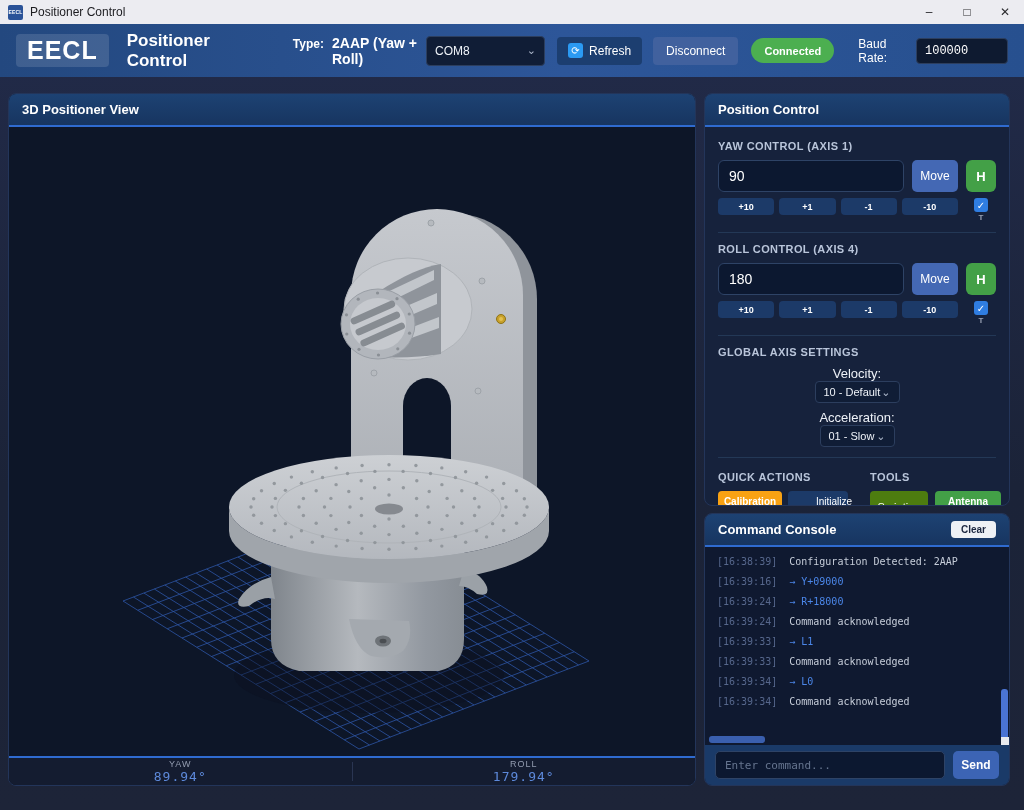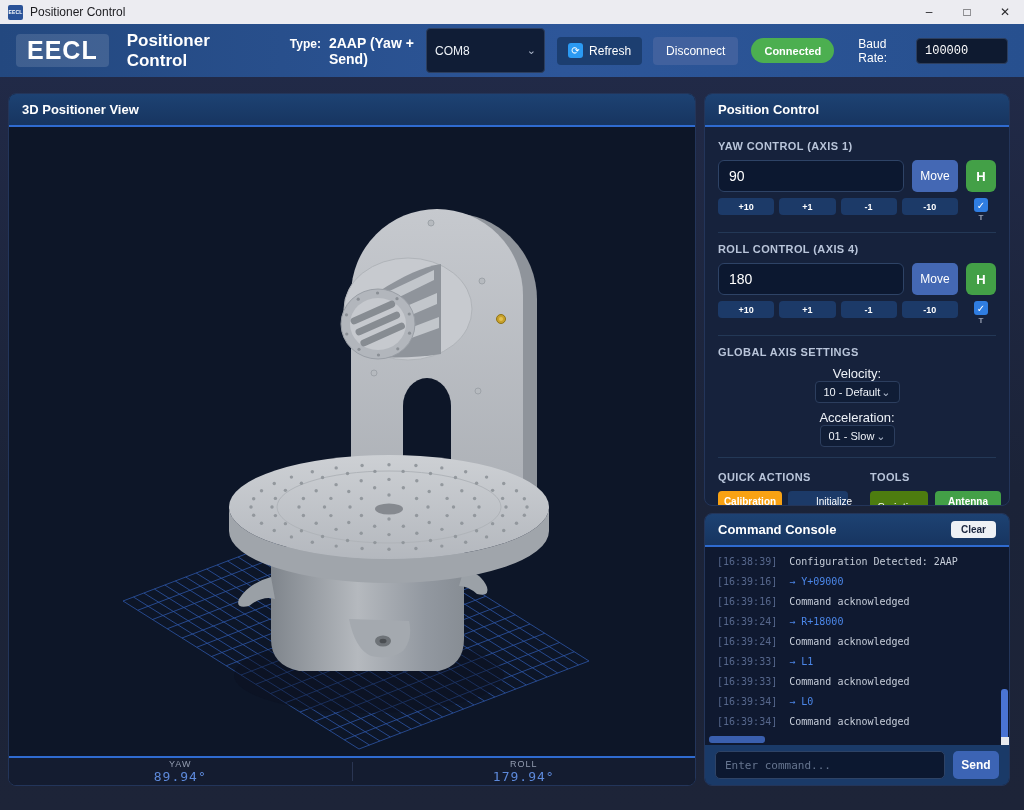--- a/index.html
+++ b/index.html
@@ -26,21 +26,21 @@
   .brand { font-size:25px; font-weight:bold; letter-spacing:1px;
     background:rgba(255,255,255,.13); padding:2px 11px; border-radius:4px; }
   .app-title { font-size:17px; font-weight:bold; margin-left:18px; }
   .type-wrap { margin-left:42px; display:flex; align-items:baseline; gap:8px; }
   .type-label { font-size:12px; font-weight:bold; }
   .type-value { font-size:14px; font-weight:bold; }
   .hdr-right { margin-left:auto; display:flex; align-items:center; }
   .sel { background:#101d36; border:1px solid #2c3e5e; border-radius:4px; color:#eef2f8;
     display:flex; align-items:center; font-size:12px; padding:0 8px; }
   .sel .chev { margin-left:auto; color:#aeb9cc; font-size:11px; }
-  .com-sel { width:140px; height:45px; }
+  .com-sel { width:140px; height:30px; }
   .btn { border:none; border-radius:4px; color:#fff; font-family:inherit;
     display:flex; align-items:center; justify-content:center; cursor:default; }
   .refresh-btn { height:28px; padding:0 11px; background:#1c3e70; font-size:12px;
     gap:6px; margin-left:12px; }
   .refresh-ico { width:15px; height:15px; background:#2b9af3; border-radius:3px;
     display:flex; align-items:center; justify-content:center; font-size:10px; color:#fff; }
   .disc-btn { height:28px; padding:0 13px; background:#41619e; font-size:12px; margin-left:11px; }
   .conn-badge { height:25px; padding:0 13px; background:#4caf50; border-radius:999px;
     font-size:11px; font-weight:bold; display:flex; align-items:center; margin-left:13px; }
   .baud-label { font-size:12px; margin-left:24px; margin-right:8px; }
@@ -132,21 +132,21 @@
     <div class="tb-btn">□</div>
     <div class="tb-btn">✕</div>
   </div>
 </div>
 
 <div class="appbar">
   <div class="brand">EECL</div>
   <div class="app-title">Positioner Control</div>
   <div class="type-wrap">
     <span class="type-label">Type:</span>
-    <span class="type-value">2AAP (Yaw + Send)</span>
+    <span class="type-value">2AAP (Yaw + Roll)</span>
   </div>
   <div class="hdr-right">
     <div class="sel com-sel">
       <span>COM8</span>
       <span class="chev">⌄</span>
     </div>
     <button class="btn refresh-btn">
       <span class="refresh-ico">⟳</span>
       <span>Refresh</span>
     </button>
@@ -478,21 +478,20 @@
 </div>
 
 <div class="panel console-panel">
   <div class="panel-hd">
     <span class="hd-title">Command Console</span>
     <button class="btn clear-btn">Clear</button>
   </div>
   <div class="log-area">
     <div class="log-row"><span class="ts">[16:38:39]</span><span class="msg">Configuration Detected: 2AAP</span></div>
       <div class="log-row"><span class="ts">[16:39:16]</span><span class="msg cmd">→ Y+09000</span></div>
-      <div class="log-row"><span class="ts">[16:39:16]</span><span class="msg">Command acknowledged</span></div>
       <div class="log-row"><span class="ts">[16:39:24]</span><span class="msg cmd">→ R+18000</span></div>
       <div class="log-row"><span class="ts">[16:39:24]</span><span class="msg">Command acknowledged</span></div>
       <div class="log-row"><span class="ts">[16:39:33]</span><span class="msg cmd">→ L1</span></div>
       <div class="log-row"><span class="ts">[16:39:33]</span><span class="msg">Command acknowledged</span></div>
       <div class="log-row"><span class="ts">[16:39:34]</span><span class="msg cmd">→ L0</span></div>
       <div class="log-row"><span class="ts">[16:39:34]</span><span class="msg">Command acknowledged</span></div>
       <div class="vscroll"></div>
     <div class="hscroll"></div>
     <div class="sb-corner"></div>
   </div>

